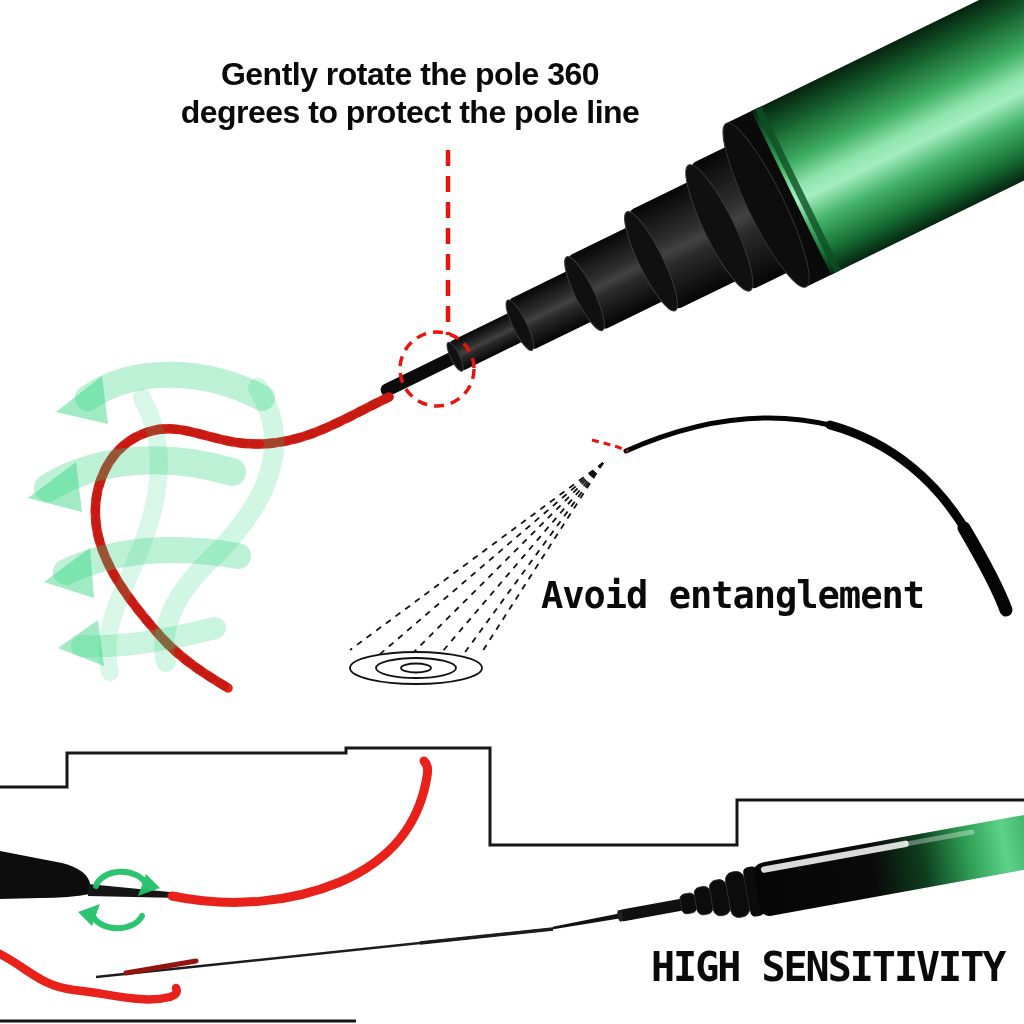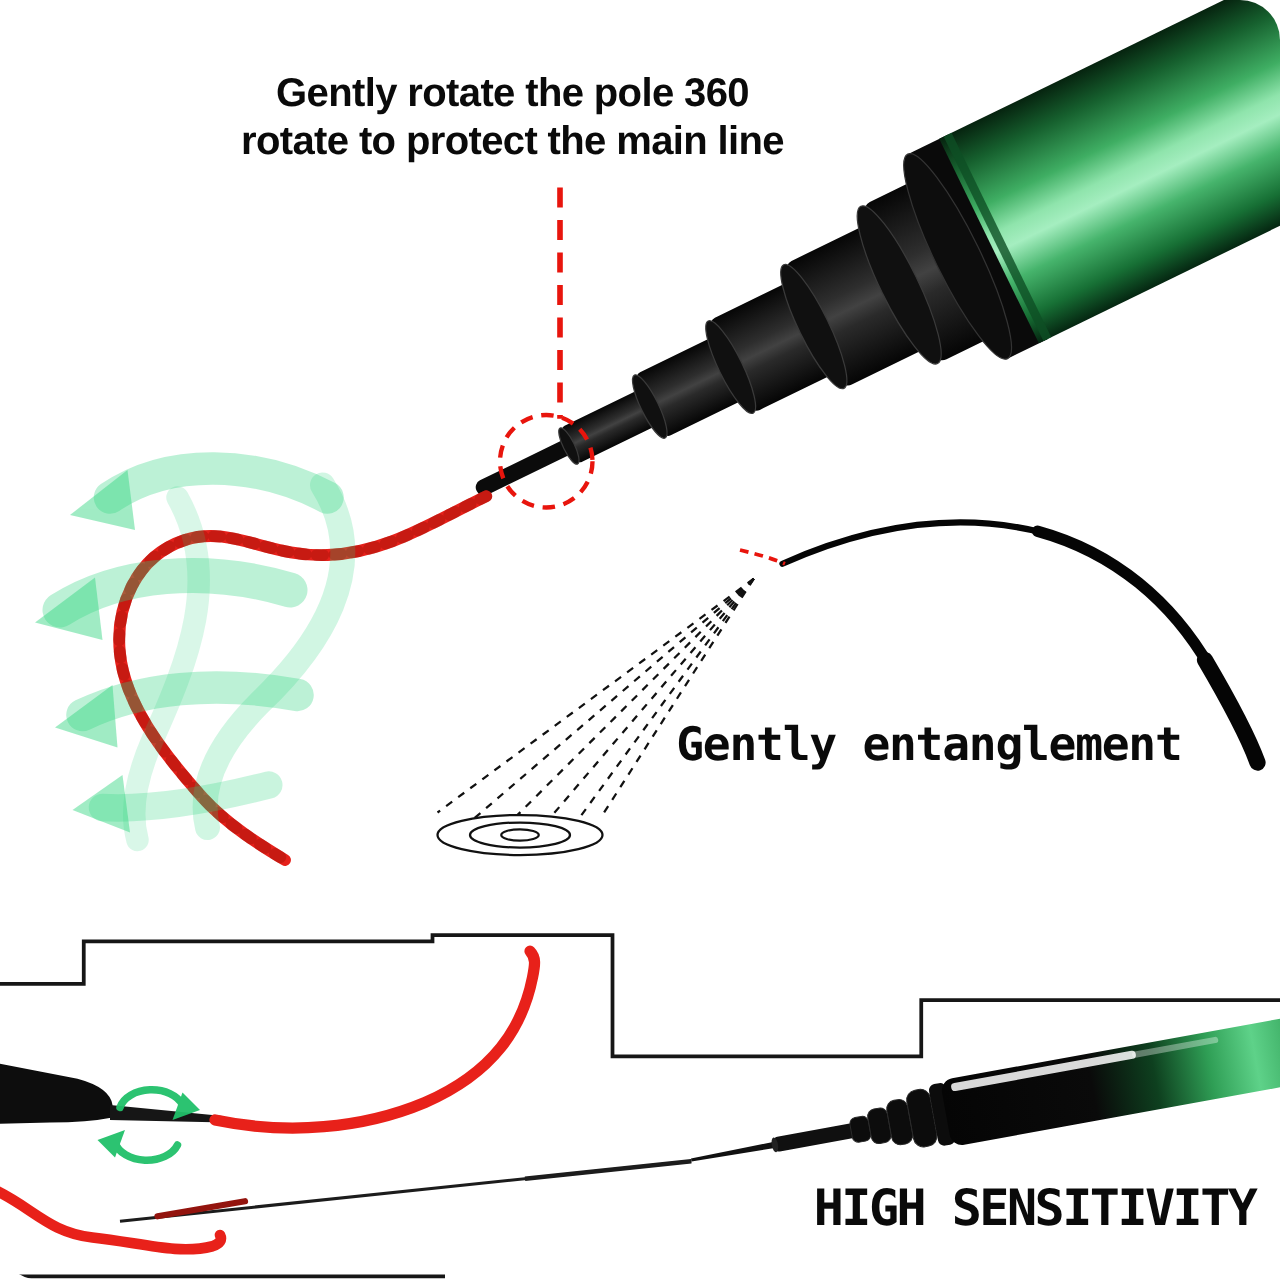--- a/index.html
+++ b/index.html
@@ -1,17 +1,17 @@
 <!DOCTYPE html>
 <html><head>
 <meta charset="utf-8">
 <style>
   html,body{margin:0;padding:0;background:#fff;}
   #stage{position:relative;width:1024px;height:1024px;background:#ffffff;overflow:hidden;
-         font-family:"Liberation Sans",sans-serif;border-radius:32px;}
+         font-family:"Liberation Sans",sans-serif;}
   #art{position:absolute;left:0;top:0;width:1024px;height:1024px;}
   .txt{position:absolute;color:#0a0a0a;white-space:nowrap;}
   .annotation-top{left:130px;top:56px;width:560px;text-align:center;
       font-family:"Liberation Sans",sans-serif;font-weight:700;font-size:32px;
       line-height:1.18;letter-spacing:-0.5px;white-space:normal;}
   .label-avoid{left:541px;top:574px;font-family:"DejaVu Sans Mono",monospace;
       font-weight:700;font-size:37px;letter-spacing:-1px;}
   .label-sensitivity{left:623px;top:944px;font-family:"DejaVu Sans Mono",monospace;
       font-weight:700;font-size:40px;letter-spacing:-2px;margin-left:28px;}
 </style>
@@ -152,20 +152,20 @@
     <rect x="178" y="-23" width="19" height="46" rx="8" fill="#0c0c0c" stroke="#2a2a2a" stroke-width="0.8"></rect>
     <rect x="197" y="-25" width="14" height="50" rx="5" fill="#0c0c0c"></rect>
     <rect x="207" y="-27" width="340" height="54" rx="10" fill="url(#gBottomH)"></rect>
     <rect x="215" y="-23" width="150" height="6.5" rx="3" fill="#ffffff" opacity="0.85"></rect>
     <rect x="362" y="-22" width="70" height="5" rx="2.5" fill="#ffffff" opacity="0.35"></rect>
   </g>
 </svg>
 
   <div class="txt annotation-top">
     <span>Gently rotate the pole 360</span><br>
-    <span>rotate to protect the main line</span>
+    <span>degrees to protect the pole line</span>
   </div>
 
-  <div class="txt label-avoid">Gently entanglement</div>
+  <div class="txt label-avoid">Avoid entanglement</div>
 
   <div class="txt label-sensitivity">HIGH SENSITIVITY</div>
 
 </div>
 
 </body></html>

